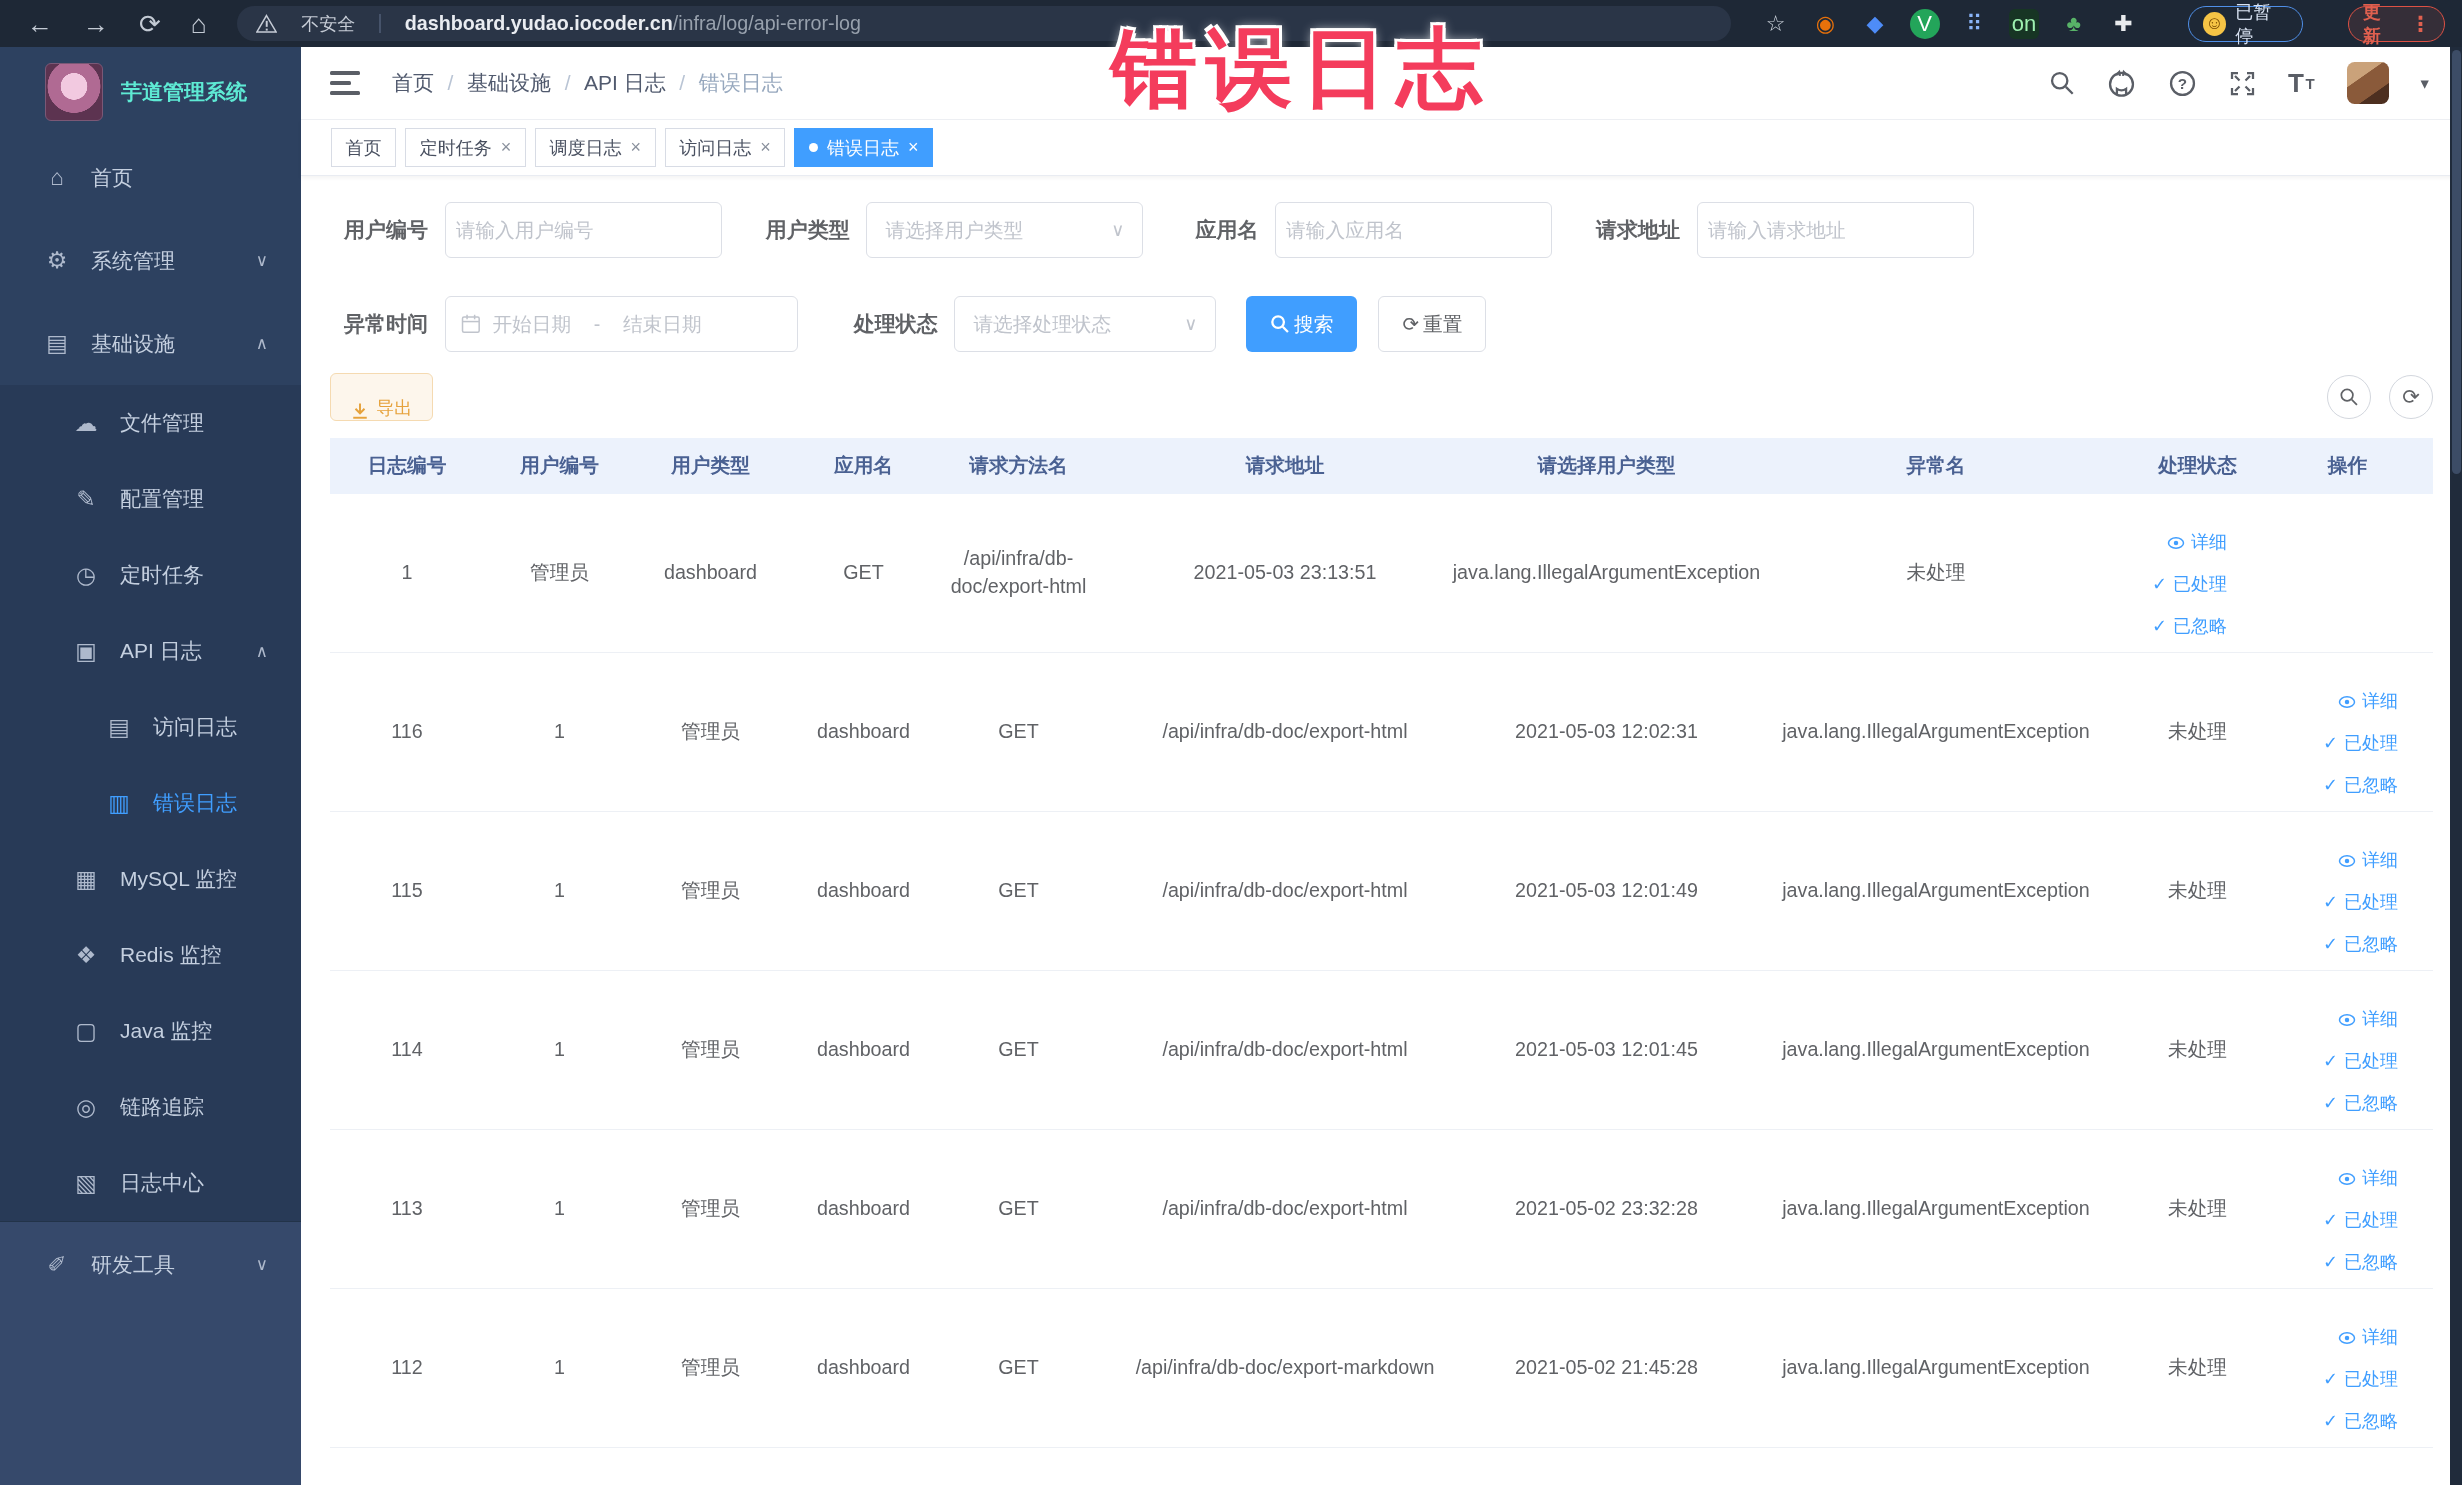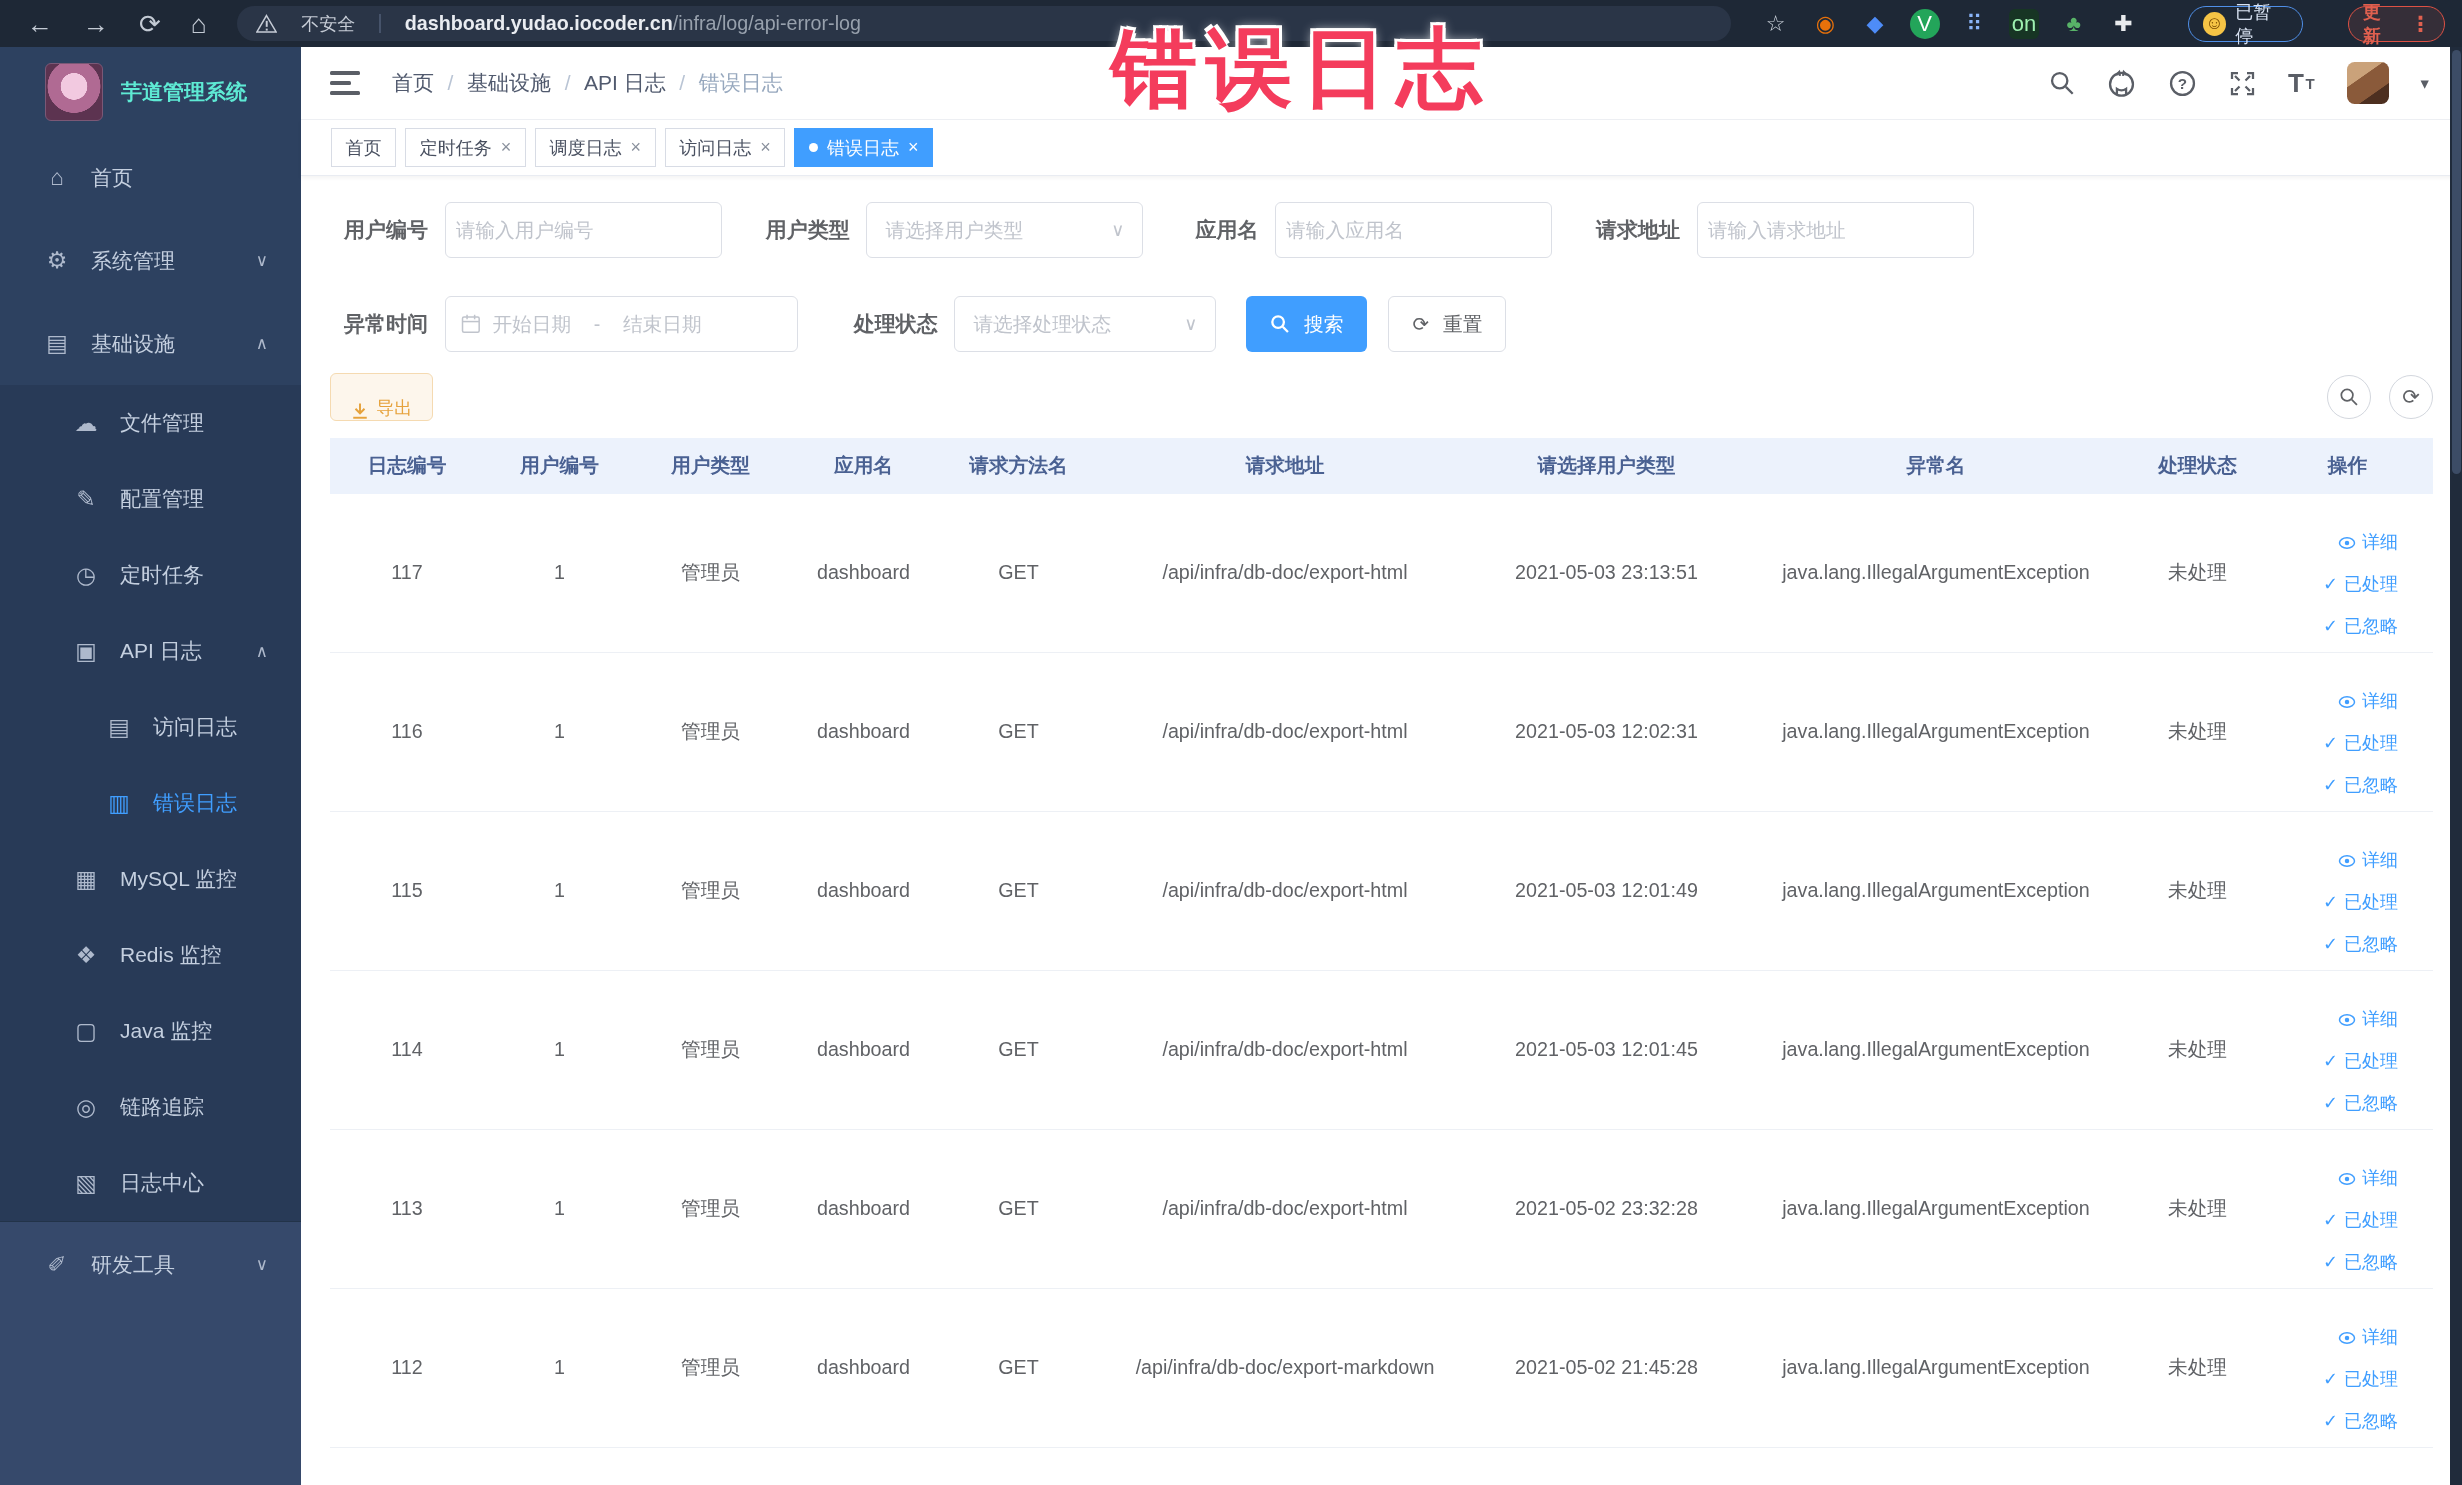--- a/index.html
+++ b/index.html
@@ -88,21 +88,21 @@
     font-size:19.7px; color:#606266; padding:0 10px; outline:none; }
   .inp::placeholder { color:#c0c4cc; }
   .sel { height:56px; border:1.5px solid #dcdfe6; border-radius:6px; background:#fff;
     display:flex; align-items:center; padding:0 18px; cursor:pointer; }
   .sel .ph { color:#c0c4cc; font-size:19.7px; flex:1; }
   .sel .sc { color:#c0c4cc; font-size:18px; }
   .daterange { width:353px; height:56px; border:1.5px solid #dcdfe6; border-radius:6px;
     display:flex; align-items:center; padding:0 15px; gap:12px; }
   .daterange .ph { color:#c0c4cc; font-size:19.7px; }
   .btn { height:56px; border-radius:6px; font-size:19.7px; display:flex; align-items:center;
-    gap:14px; padding:0 23px; cursor:pointer; border:1.5px solid transparent; }
+    gap:4px; padding:0 23px; cursor:pointer; border:1.5px solid transparent; }
   .btn.primary { background:#409eff; color:#fff; }
   .btn.plain { background:#fff; border-color:#dcdfe6; color:#606266; }
 
   .toolrow { margin-top:21px; display:flex; align-items:center; justify-content:space-between; }
   .btn-export { height:48px; padding:0 19.7px; border-radius:6px; background:#fdf6ec;
     border:1.5px solid #f5dab1; color:#e6a23c; font-size:18px; display:flex;
     align-items:flex-end; gap:7.6px; cursor:pointer; }
   .circles { display:flex; gap:18px; }
   .cbtn { width:44px; height:44px; border-radius:50%; border:1.5px solid #d3d7de;
     display:flex; align-items:center; justify-content:center; color:#606266;
@@ -504,21 +504,20 @@
             </div>
 
             <div class="th">
               <span>操作</span>
             </div>
           </div>
 
         <div>
 
             <div class="trow">
-              <div class="td">117</div>
               <div class="td">1</div>
               <div class="td">管理员</div>
               <div class="td">dashboard</div>
               <div class="td">GET</div>
               <div class="td">/api/infra/db-doc/export-html</div>
               <div class="td">2021-05-03 23:13:51</div>
               <div class="td">java.lang.IllegalArgumentException</div>
               <div class="td">未处理</div>
               <div class="td ops">
                 <a class="alink">

